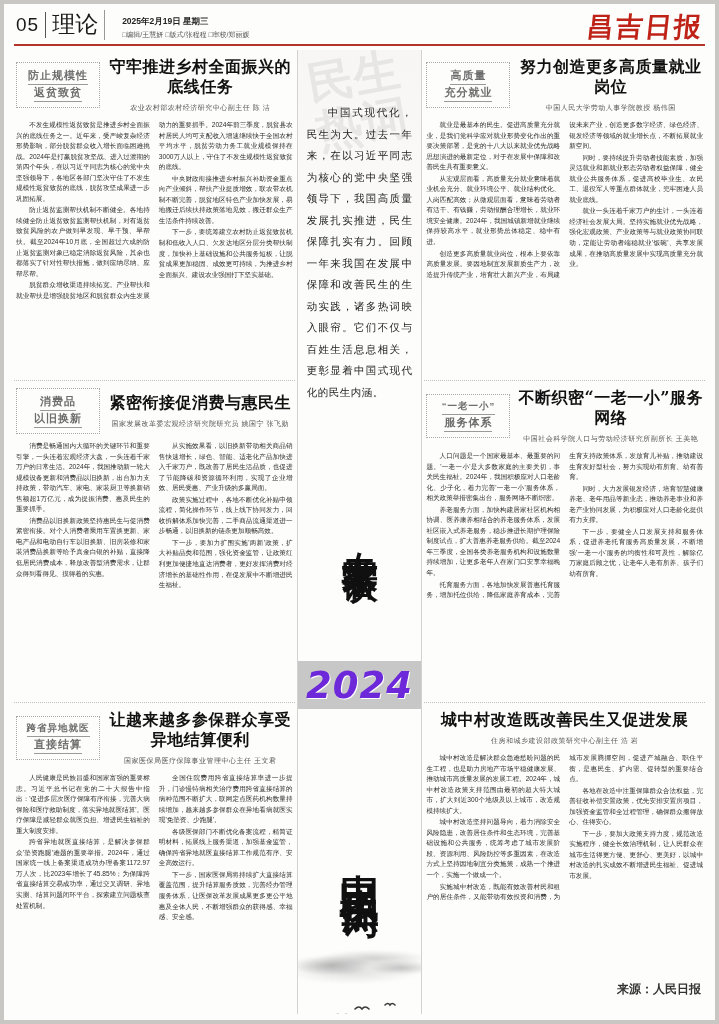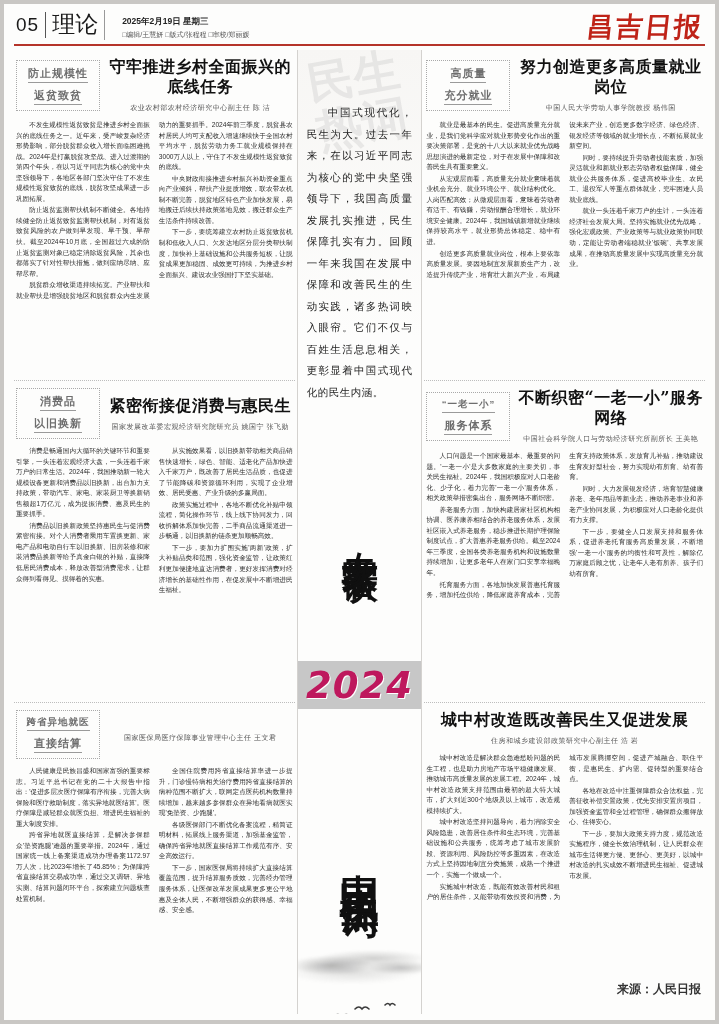--- a/index.html
+++ b/index.html
@@ -48,21 +48,21 @@
     background:linear-gradient(180deg,#f7f6f4 0%,#fdfdfc 30%);
   }
   
   .article { position:relative; overflow:hidden; }
   .article + .article { border-top:1px dotted #bdbdbd; }
   .art-head { display:flex; align-items:center; gap:8px; padding:7px 2px 3px 2px; }
   .tagbox {
     flex:0 0 84px;
     border:1px dotted #a9a9a9;
     padding:5px 4px; text-align:center;
-    display:flex; flex-direction:column; gap:5px; align-items:center;
+    display:flex; flex-direction:column; align-items:center;
   }
   .tagline {
     font-size:11px; font-weight:700; color:#6e6e6e;
     border-bottom:1px solid #9a9a9a; padding-bottom:1px;
     letter-spacing:1px; white-space:nowrap;
   }
   .tagline.small { font-size:9.5px; }
   .art-titles { flex:1; text-align:center; }
   .headline {
     font-family:"DejaVu Serif","Liberation Serif",serif;
@@ -102,21 +102,21 @@
     font-weight:900; color:#101010;
     font-family:"Liberation Sans","DejaVu Sans",sans-serif;
   }
   .vtitle-top { margin-top:26px; font-size:36px; letter-spacing:4px; height:206px; }
   .year-band {
     margin-top:26px; height:48px; background:#c7c7c7;
     display:flex; align-items:center; justify-content:center;
   }
   .year-band span {
     font-family:"DejaVu Sans",sans-serif; font-style:italic; font-weight:700;
-    font-size:37px; color:#be185d; letter-spacing:1px;
+    font-size:37px; color:#6d28d9; letter-spacing:1px;
     text-shadow:1px 1px 0 #fff;
     text-align:center;
   }
   .vtitle-bottom { margin-top:14px; font-size:39px; letter-spacing:5px; height:270px; }
   .birds { display:block; margin:6px auto 0 auto; }
   .ink-smoke {
     position:absolute; bottom:28px; left:-8px; right:-8px; height:46px;
     background:
       radial-gradient(60px 14px at 30% 55%, rgba(60,60,60,0.35), rgba(60,60,60,0) 70%),
       radial-gradient(80px 12px at 60% 40%, rgba(90,90,90,0.28), rgba(90,90,90,0) 70%),
@@ -187,20 +187,21 @@
           </div>
       </div>
 
       <div class="article a-low">
         <div class="art-head">
           <div class="tagbox">
             <span class="tagline small">跨省异地就医</span>
             <span class="tagline">直接结算</span>
           </div>
           <div class="art-titles">
+            <div class="headline">让越来越多参保群众享受异地结算便利</div>
             <div class="byline">国家医保局医疗保障事业管理中心主任 王文君</div>
           </div>
         </div>
         <div class="body">
             <p>人民健康是民族昌盛和国家富强的重要标志。习近平总书记在党的二十大报告中指出：'促进多层次医疗保障有序衔接，完善大病保险和医疗救助制度，落实异地就医结算'。医疗保障是减轻群众就医负担、增进民生福祉的重大制度安排。</p>
             <p>跨省异地就医直接结算，是解决参保群众'垫资跑腿'难题的重要举措。2024年，通过国家统一线上备案渠道成功办理备案1172.97万人次，比2023年增长了45.85%；为保障跨省直接结算交易成功率，通过交叉调研、异地实测、结算问题闭环平台，探索建立问题核查处置机制。</p>
             <p>全国住院费用跨省直接结算率进一步提升，门诊慢特病相关治疗费用跨省直接结算的病种范围不断扩大，联网定点医药机构数量持续增加，越来越多参保群众在异地看病就医实现'免垫资、少跑腿'。</p>
             <p>各级医保部门不断优化备案流程，精简证明材料，拓展线上服务渠道，加强基金监管，确保跨省异地就医直接结算工作规范有序、安全高效运行。</p>
             <p>下一步，国家医保局将持续扩大直接结算覆盖范围，提升结算服务质效，完善经办管理服务体系，让医保改革发展成果更多更公平地惠及全体人民，不断增强群众的获得感、幸福感、安全感。</p>
           </div>

